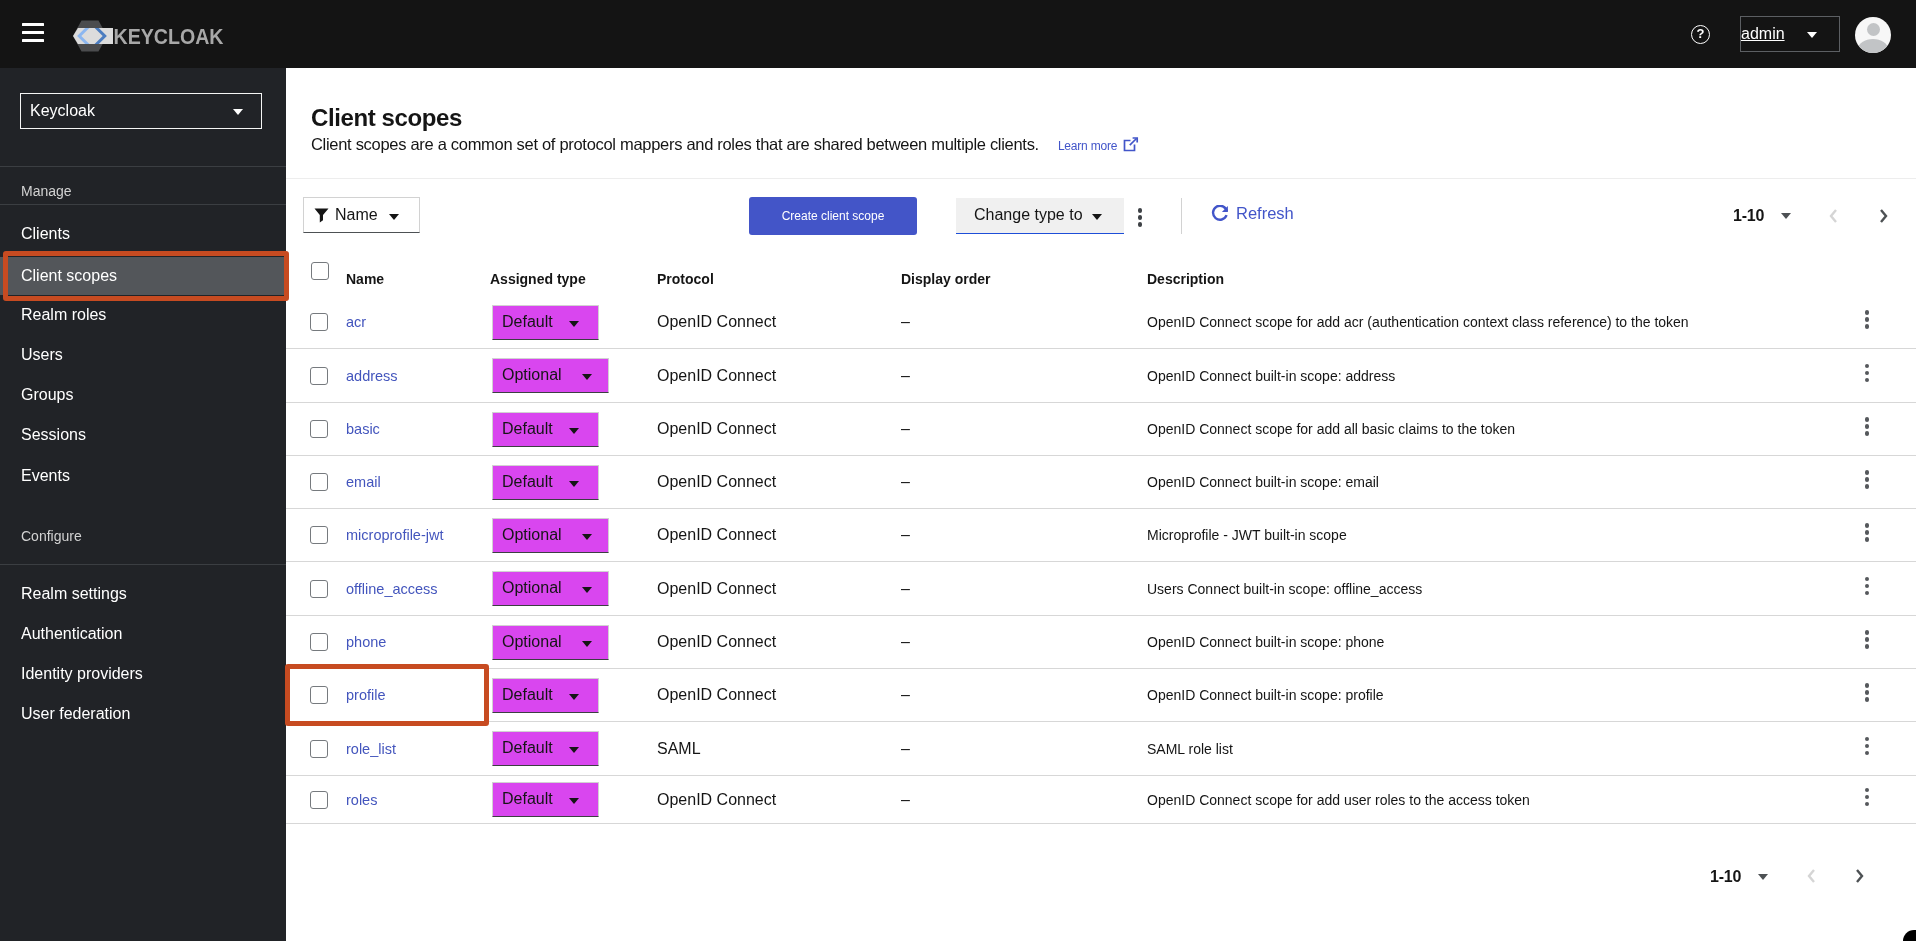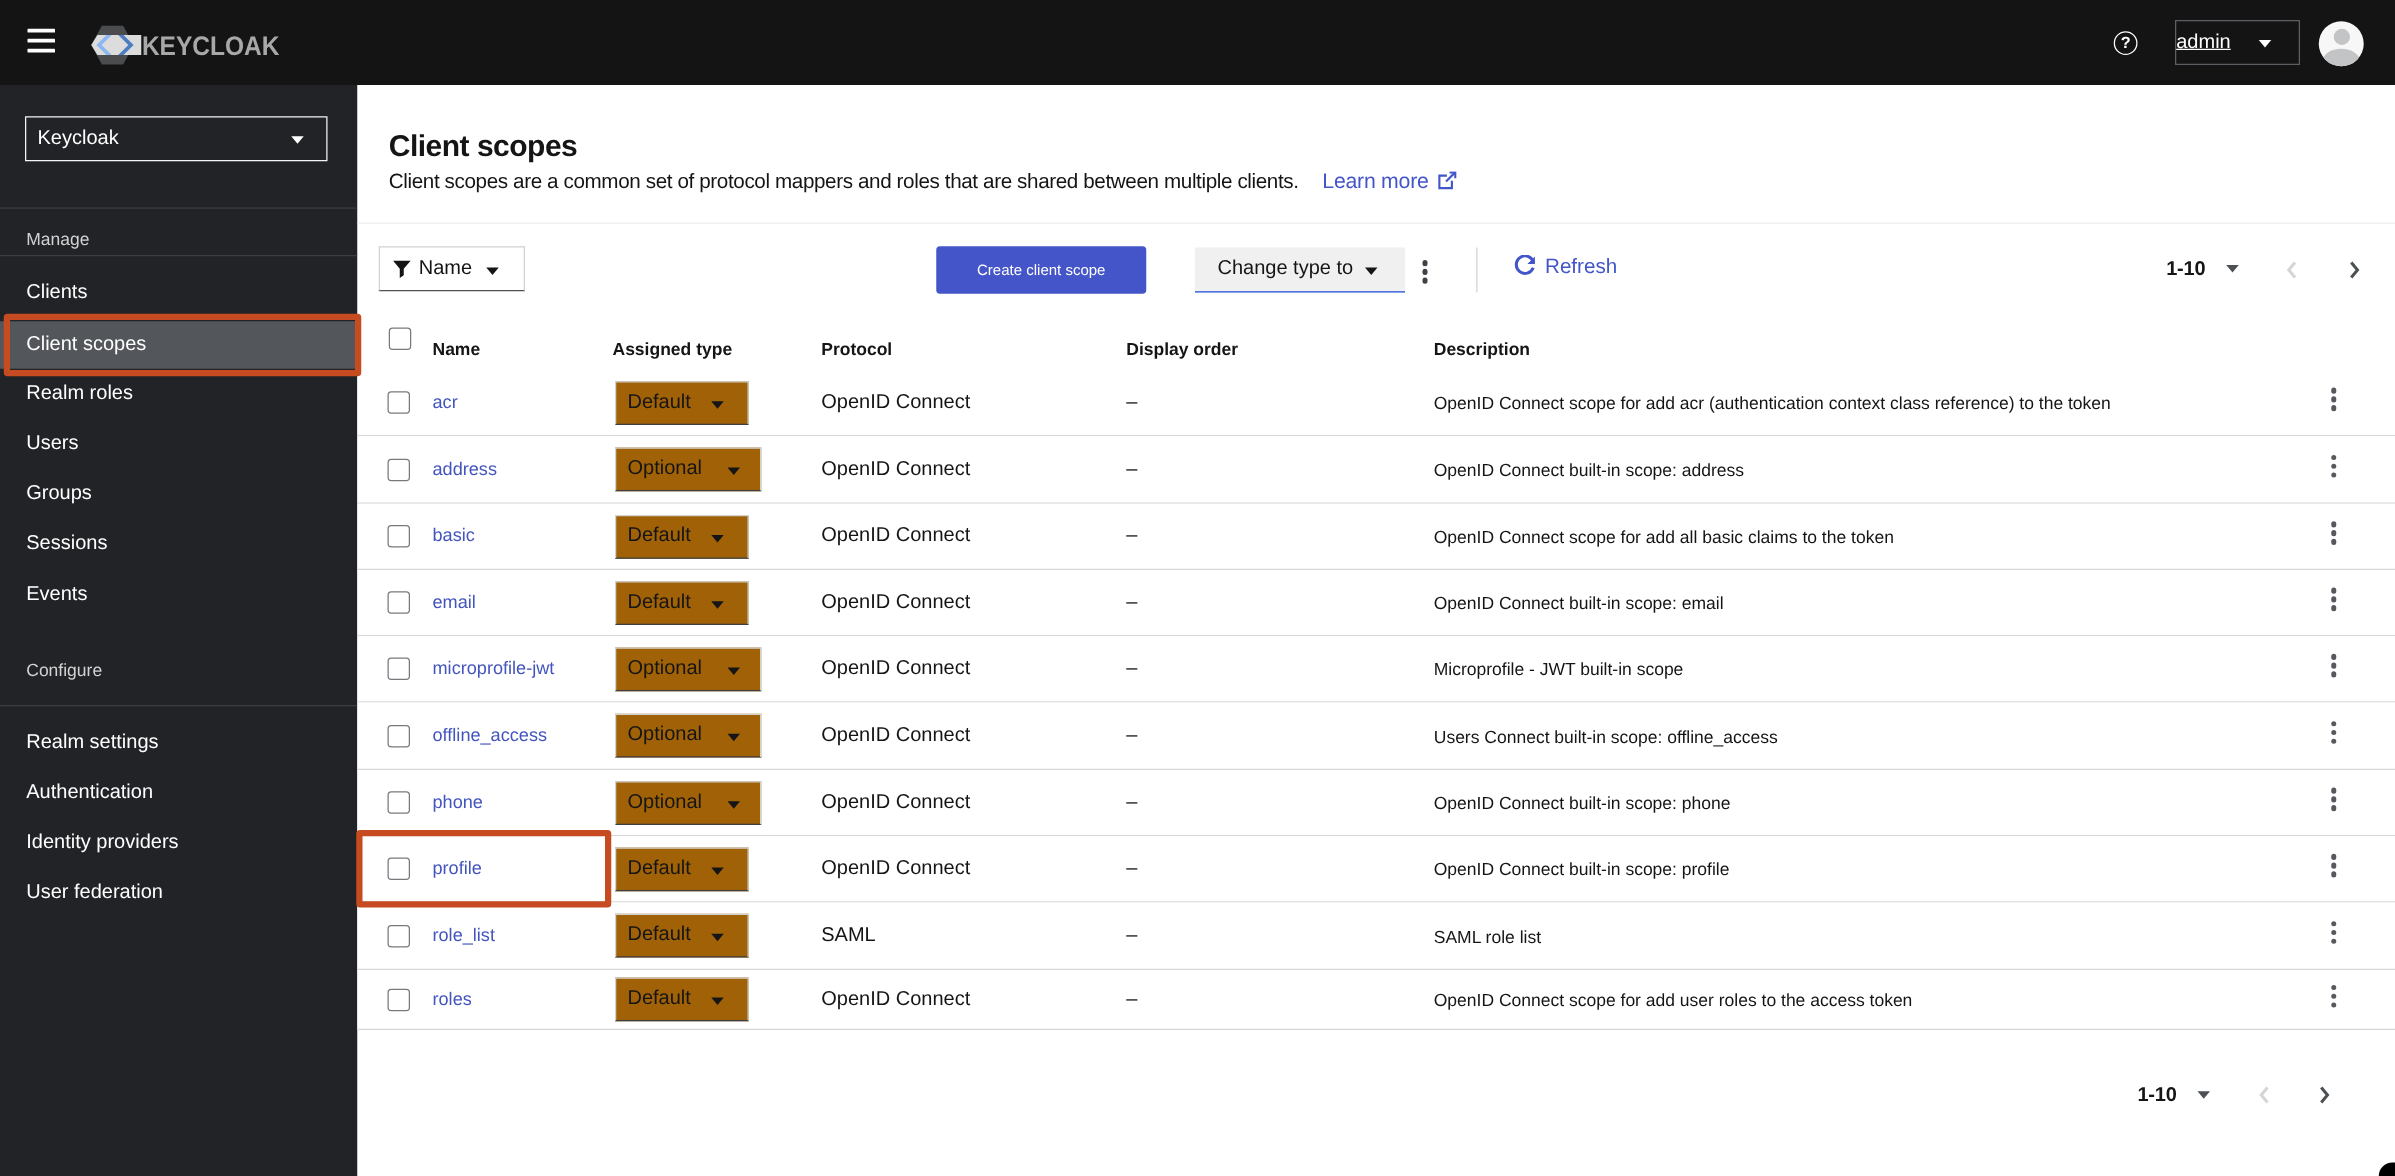--- a/index.html
+++ b/index.html
@@ -33,21 +33,21 @@
 .sline { position:absolute; left:0; width:286px; height:1px; background:#3b3e42; }
 .navtitle { position:absolute; left:21px; font-size:14px; color:#d2d2d2; }
 .navitem { position:absolute; left:0; width:286px; height:38px; color:#fff; font-size:16px;
   padding-left:21px; line-height:38px; }
 .navitem.cur { background:#53565a; }
 
 
 #content { position:absolute; left:286px; top:68px; width:1630px; height:873px; background:#fff; }
 h1 { position:absolute; left:25px; top:36px; font-size:24px; font-weight:700; letter-spacing:-0.4px; }
 #subtitle { position:absolute; left:25px; top:67px; font-size:16.5px; letter-spacing:-0.3px; }
-a.lm { color:#4255c9; text-decoration:none; margin-left:19px; letter-spacing:-0.2px; font-size:17px; }
+a.lm { color:#4255c9; text-decoration:none; margin-left:19px; letter-spacing:-0.2px; font-size:12px; }
 #hdivider { position:absolute; left:0; top:110px; width:1630px; height:1px; background:#ededed; }
 
 
 .tb { position:absolute; }
 #fname { left:17px; top:129px; width:117px; height:36px; border:1px solid #d2d2d2; border-bottom-color:#4d5154; background:#fff; }
 #fname .funnel { position:absolute; left:10px; top:10px; }
 #fname .t { position:absolute; left:31px; top:8px; font-size:16px; }
 #fname .caret { position:absolute; right:20px; top:16px; }
 #search { left:134px; top:129px; width:311px; height:36px; border:1px solid #d2d2d2; background:#fff; }
 #search .inner { position:absolute; left:0; top:0; width:265px; height:34px; border-right:1px solid #d2d2d2;
@@ -73,21 +73,21 @@
 
 #thead { position:absolute; left:0; top:190px; width:1630px; height:38px; font-weight:700; font-size:14px; }
 #thead span { position:absolute; top:13px; }
 #thead .cb { top:4px; margin-top:0; }
 .hborder { position:absolute; left:0; width:1630px; height:1px; background:#d7d7d7; }
 .trow { position:absolute; left:286px; width:1630px; border-bottom:1px solid #d7d7d7; background:#fff; }
 .trow > * { position:absolute; top:50%; }
 .cb { width:18px; height:18px; border:1.5px solid #767a7e; border-radius:3px; background:#fff;
   margin-top:-9px; display:inline-block; position:absolute; }
 .nlink { color:#4355bd; font-size:14.5px; text-decoration:none; transform:translateY(-50%); }
-.rsel { height:35px; border:1px solid #d2d2d2; border-bottom:1.5px solid #3c3f42; background:#a16207; margin-top:-17.5px; display:inline-block; }
+.rsel { height:35px; border:1px solid #d2d2d2; border-bottom:1.5px solid #3c3f42; background:#d946ef; margin-top:-17.5px; display:inline-block; }
 .rseltxt { position:absolute; left:9px; top:7px; font-size:16px; }
 .proto { font-size:16px; transform:translateY(-50%); }
 .dash { font-size:16px; transform:translateY(-50%); }
 .desc { font-size:14px; transform:translateY(-50%); white-space:nowrap; }
 .kebab { width:10px; margin-top:-14px; }
 .kebab i { display:block; width:4.6px; height:4.6px; border-radius:50%; background:#55585c; margin:2.4px auto; }
 
 
 .caret { display:inline-block; width:0; height:0; border-left:5.5px solid transparent;
   border-right:5.5px solid transparent; border-top:6px solid #151515; }

